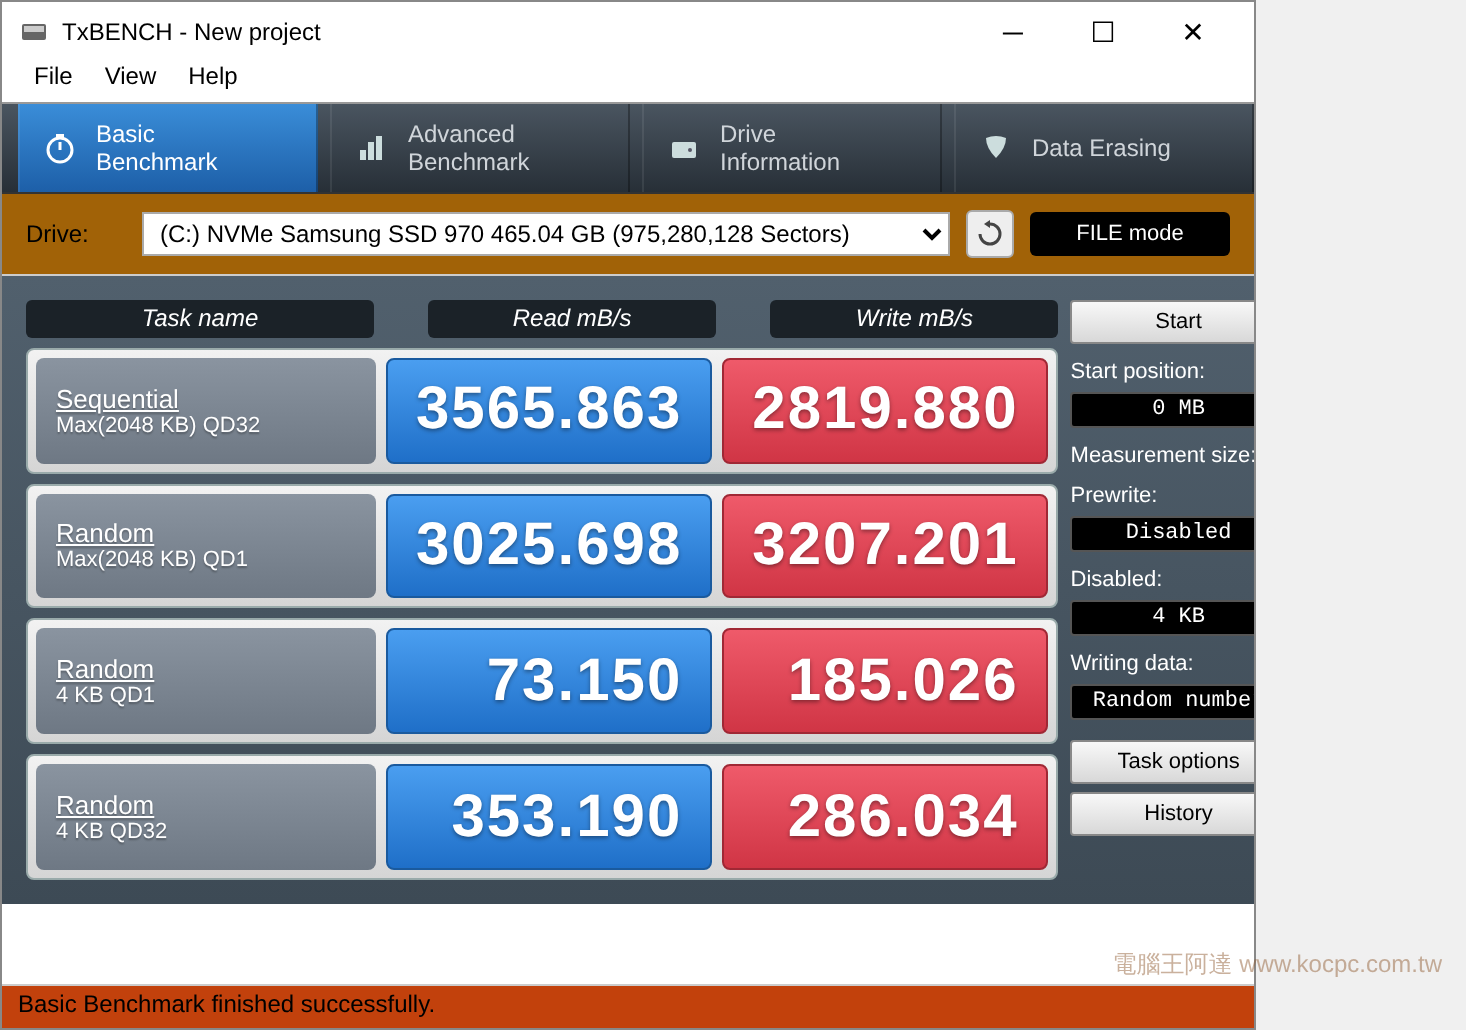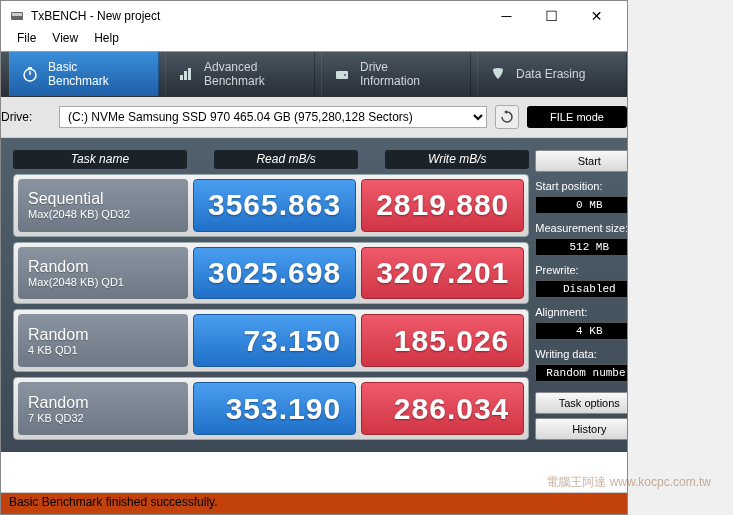--- a/index.html
+++ b/index.html
@@ -10,43 +10,43 @@
 .titlebar .title { font-size: 12px; flex: 1; }
 .winbtns { display: flex; }
 .winbtn { width: 45px; height: 30px; display: flex; align-items: center; justify-content: center; font-size: 14px; cursor: pointer; }
 .menubar { height: 20px; display: flex; padding: 0 8px; font-size: 12px; }
 .menubar span { padding: 0 8px; cursor: pointer; }
 .tabbar { height: 46px; background: linear-gradient(#4a5560, #272f37); display: flex; padding: 0 8px; gap: 6px; border-top: 1px solid #999; border-bottom: 1px solid #333; }
 .tab { flex: 0 0 150px; display: flex; align-items: center; gap: 8px; padding: 0 10px; color: #d0d5da; font-size: 12px; cursor: pointer; border-left: 1px solid rgba(255,255,255,.08); border-right: 1px solid rgba(0,0,0,.3); }
 .tab.active { background: linear-gradient(#3a8dd8, #1d5fa8); color: #fff; }
 .tab .ticon { width: 20px; height: 20px; display: flex; align-items: center; justify-content: center; }
 .tab .tlabel { line-height: 1.2; }
-.drivebar { display: flex; align-items: center; padding: 8px 0; gap: 8px; font-size: 12px; background: #e5e5e5; border-bottom: 1px solid #ccc; }
+.drivebar { display: flex; align-items: center; padding: 8px 12px; gap: 8px; font-size: 12px; background: #a16207; border-bottom: 1px solid #ccc; }
 .drivebar .lbl { width: 50px; }
 .drivebar select { flex: 1; font-size: 12px; padding: 2px 4px; border: 1px solid #aaa; background: #fff; }
 .drivebar .reload { width: 24px; height: 24px; border: 1px solid #aaa; background: #eee; display: flex; align-items: center; justify-content: center; cursor: pointer; border-radius: 3px; }
 .filemode { width: 100px; height: 22px; background: #000; color: #fff; font-size: 11px; display: flex; align-items: center; justify-content: center; cursor: pointer; border-radius: 3px; }
 .main { flex: 1; display: flex; background: linear-gradient(#51606d, #3d4a55); padding: 12px; gap: 6px; overflow: hidden; }
 .results { flex: 1; display: flex; flex-direction: column; gap: 5px; }
 .header-row { display: flex; gap: 5px; height: 22px; color: #fff; font-size: 12px; font-style: italic; }
 .header-row .h-task { flex: 0 0 174px; background: #1b2228; display: flex; align-items: center; justify-content: center; border-radius: 3px; }
 .header-row .h-read, .header-row .h-write { flex: 1; background: #1b2228; display: flex; align-items: center; justify-content: center; border-radius: 3px; margin-left: 22px; }
 .row { display: flex; gap: 5px; height: 72px; background: linear-gradient(#f2f2f2, #d5d5d5); border: 1px solid #9aa; border-radius: 4px; padding: 4px; }
 .task { flex: 0 0 170px; background: linear-gradient(#8a94a0, #6e7884); border-radius: 4px; color: #fff; display: flex; flex-direction: column; justify-content: center; padding: 0 10px; font-size: 12px; text-shadow: 0 1px 1px rgba(0,0,0,.3); }
-.task .t1 { font-size: 16px; }
+.task .t1 { font-size: 13px; text-decoration: underline; }
 .task .t2 { font-size: 11px; }
 .metric { flex: 1; border-radius: 4px; display: flex; align-items: center; justify-content: flex-end; padding: 0 14px; color: #fff; font-size: 30px; font-weight: 600; font-family: "Arial", sans-serif; letter-spacing: 1px; text-shadow: 0 1px 2px rgba(0,0,0,.4); }
 .metric.read { background: linear-gradient(#4a9ef0, #1f6fc8); border: 1px solid #1a5a9e; }
 .metric.write { background: linear-gradient(#ef5a6a, #d03545); border: 1px solid #a02835; }
 .sidebar { flex: 0 0 108px; display: flex; flex-direction: column; gap: 4px; }
 .btn { height: 22px; background: linear-gradient(#f8f8f8, #d8d8d8); border: 1px solid #888; font-size: 11px; display: flex; align-items: center; justify-content: center; cursor: pointer; border-radius: 2px; }
 .slabel { color: #fff; font-size: 11px; margin-top: 4px; }
 .sval { height: 18px; background: #000; color: #fff; font-size: 11px; display: flex; align-items: center; justify-content: center; border-radius: 2px; border: 1px solid #555; font-family: Liberation Mono, monospace; }
 .statusbar { height: 22px; background: #c2410c; border-top: 1px solid #ccc; font-size: 12px; padding: 2px 8px; display: flex; align-items: flex-start; margin-top: 40px; }
-.watermark { position: absolute; right: 22px; bottom: 24px; color: rgba(150,100,60,.5); font-size: 12px; pointer-events: none; }
+.watermark { position: absolute; right: 12px; bottom: 24px; color: rgba(150,100,60,.5); font-size: 12px; pointer-events: none; }
 </style>
 </head>
 <body>
 
 <div class="window">
  <div class="titlebar">
   <span class="icon">
    <svg width="16" height="16">
           <rect x="2" y="4" width="12" height="8" fill="#666" rx="1"></rect>
           <rect x="3" y="5" width="10" height="3" fill="#ccc"></rect>
@@ -146,35 +146,34 @@
     <div class="task">
             <span class="t1">Random</span>
             <span class="t2">4 KB QD1</span>
           </div>
     <div class="metric read">73.150</div>
     <div class="metric write">185.026</div>
    </div>
    <div class="row">
     <div class="task">
             <span class="t1">Random</span>
-            <span class="t2">7 KB QD32</span>
+            <span class="t2">4 KB QD32</span>
           </div>
     <div class="metric read">353.190</div>
     <div class="metric write">286.034</div>
    </div>
   </div>
   <div class="sidebar">
    <div class="btn">Start</div>
    <div class="slabel">Start position:</div>
    <div class="sval">0 MB</div>
    <div class="slabel">Measurement size:</div>
-   <div class="sval">512 MB</div>
    <div class="slabel">Prewrite:</div>
    <div class="sval">Disabled</div>
-   <div class="slabel">Alignment:</div>
+   <div class="slabel">Disabled:</div>
    <div class="sval">4 KB</div>
    <div class="slabel">Writing data:</div>
    <div class="sval">Random number</div>
    <div class="btn" style="margin-top:6px">Task options</div>
    <div class="btn">History</div>
   </div>
  </div>
  <div class="statusbar">
   <span>Basic Benchmark finished successfully.</span>
  </div>

